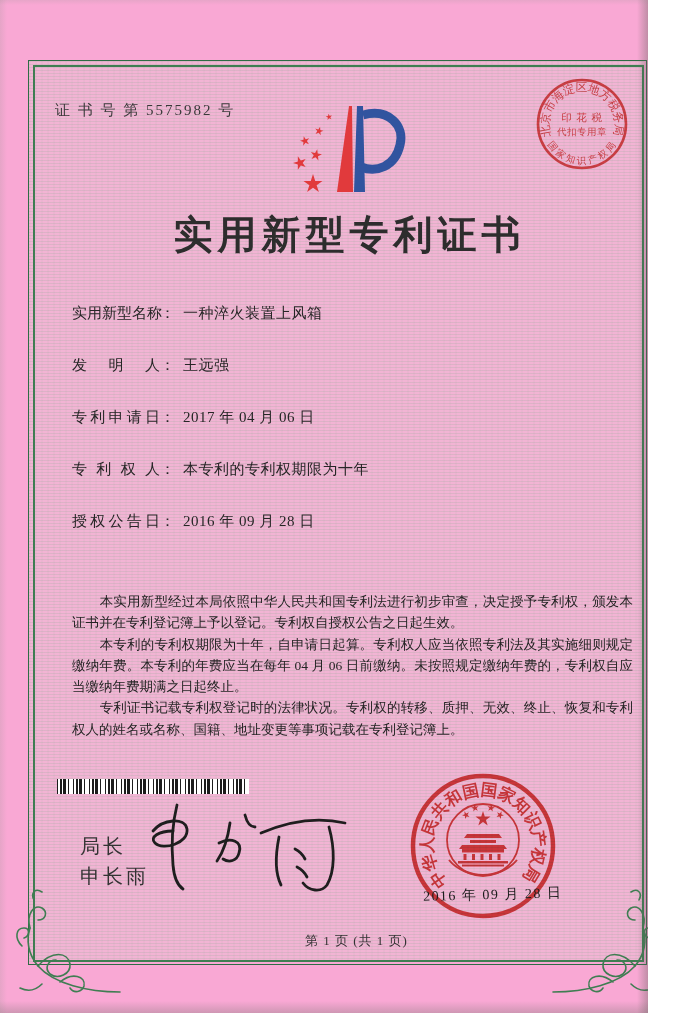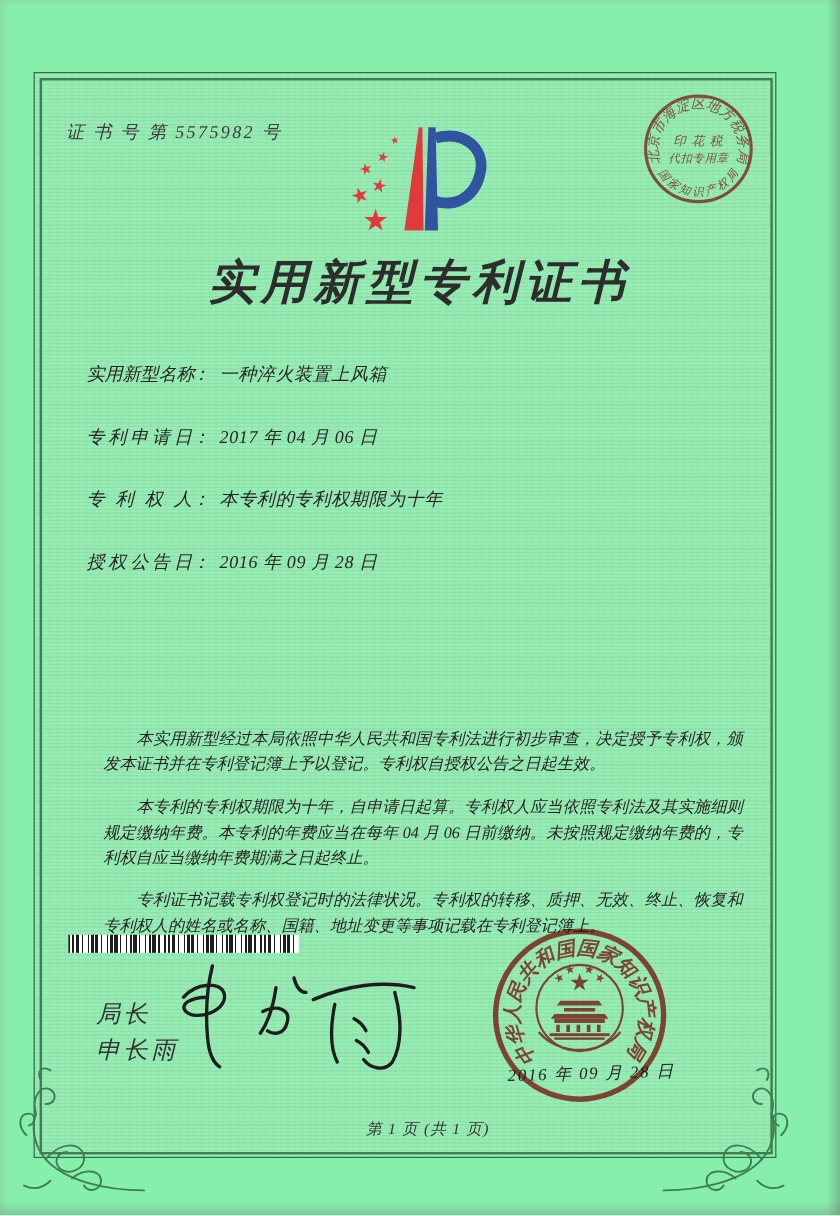--- a/index.html
+++ b/index.html
@@ -1,21 +1,20 @@
 <!DOCTYPE html>
 <html><head>
 <meta charset="utf-8">
 <style>
   html,body{margin:0;padding:0;background:#ffffff;}
   .page{
-    position:relative;width:700px;height:1013px;overflow:hidden;
-    background:#86efac;
+    position:relative;width:648px;height:1013px;overflow:hidden;
+    background:#f9a8d4;
     font-family:"Liberation Serif","DejaVu Serif",serif;
     color:#2a2a2a;
-    font-style:italic;
   }
   
   .texture{
     position:absolute;left:29px;top:61px;width:615px;height:901px;
     background-color:rgba(214,232,216,0.20);
     background-image:
       repeating-linear-gradient(0deg, rgba(118,166,132,0.17) 0 1px, transparent 1px 3px),
       repeating-linear-gradient(90deg, rgba(118,166,132,0.05) 0 2px, transparent 2px 6px);
     z-index:0;
   }
@@ -33,21 +32,21 @@
   }
   
   .fields{position:absolute;left:72px;top:303px;z-index:3;font-size:15px;color:#262626;}
   .field{white-space:nowrap;line-height:20px;margin-bottom:32px;}
   .field .lab{display:inline-block;width:88px;text-align:justify;text-align-last:justify;}
   .field .col{display:inline-block;margin-right:8px;}
   .field .val{letter-spacing:0.5px;}
   
   .paras{position:absolute;left:72px;top:591px;width:561px;z-index:3;
     font-size:13.5px;line-height:21.3px;text-align:justify;color:#242424;}
-  .paras p{margin:14px;text-indent:2.05em;}
+  .paras p{margin:0;text-indent:2.05em;}
   
   .barcode{position:absolute;left:57px;top:779px;width:192px;height:15px;z-index:3;
     background:repeating-linear-gradient(90deg,
       #1c1c1c 0 1px, #fff 1px 3px, #1c1c1c 3px 5px, #fff 5px 6px,
       #1c1c1c 6px 9px, #fff 9px 11px, #1c1c1c 11px 12px, #fff 12px 16px);}
   .signer{position:absolute;left:80px;top:831px;z-index:3;
     font-family:"Liberation Sans","DejaVu Sans",sans-serif;font-size:20px;color:#333;letter-spacing:3px;line-height:30px;}
   .signature{position:absolute;left:133px;top:793px;z-index:4;}
   .official-seal{position:absolute;left:408px;top:771px;z-index:4;mix-blend-mode:multiply;opacity:.94;}
   .seal-date{position:absolute;left:423px;top:886px;z-index:5;font-size:14px;letter-spacing:1.5px;color:#1c1c1c;transform:rotate(-1.5deg);}
@@ -130,20 +129,23 @@
     </text>
     <text x="0" y="-3" text-anchor="middle" font-size="10.5" letter-spacing="1" fill="#d4403a">印 花 税</text>
     <text x="0" y="11" text-anchor="middle" font-size="9.5" letter-spacing="0.5" fill="#d4403a">代扣专用章</text>
   </svg>
 
   <div class="doc-title">实用新型专利证书</div>
 
   <div class="fields">
     <div class="field">
       <span class="lab">实用新型名称</span><span class="col">：</span><span class="val">一种淬火装置上风箱</span>
+    </div>
+    <div class="field">
+      <span class="lab">发明人</span><span class="col">：</span><span class="val">王远强</span>
     </div>
     <div class="field">
       <span class="lab">专利申请日</span><span class="col">：</span><span class="val">2017 年 04 月 06 日</span>
     </div>
     <div class="field">
       <span class="lab">专利权人</span><span class="col">：</span><span class="val">本专利的专利权期限为十年</span>
     </div>
     <div class="field">
       <span class="lab">授权公告日</span><span class="col">：</span><span class="val">2016 年 09 月 28 日</span>
     </div>

